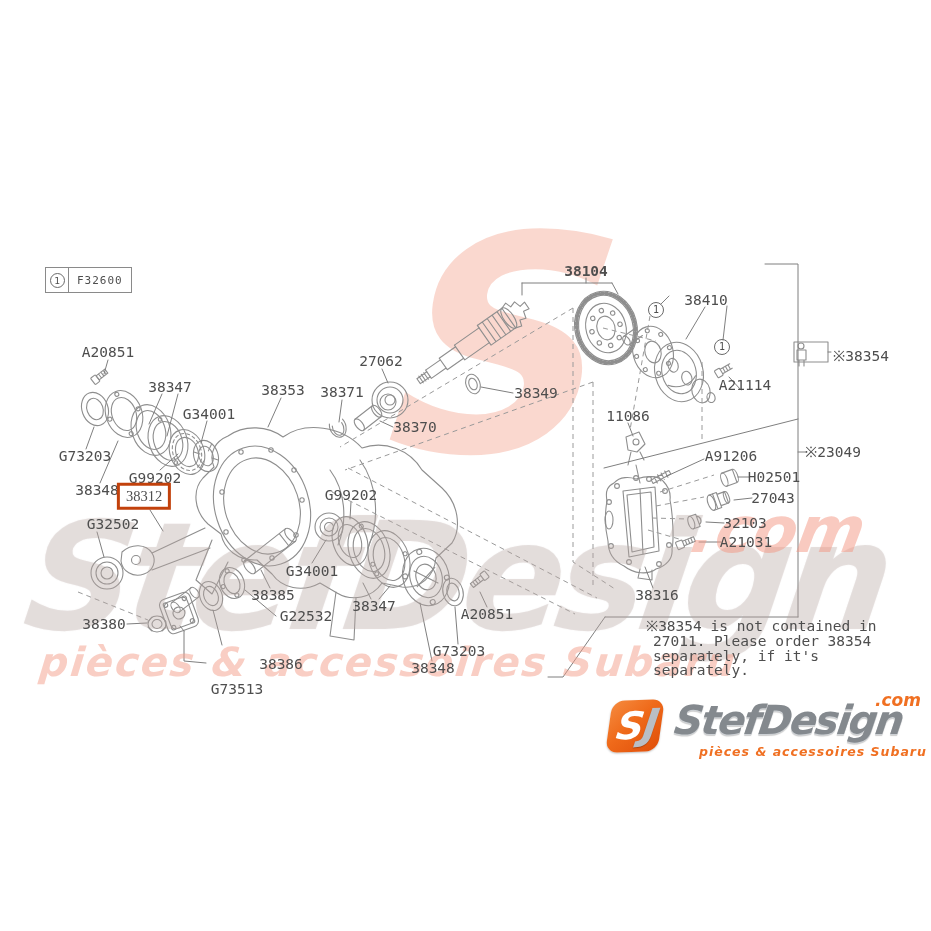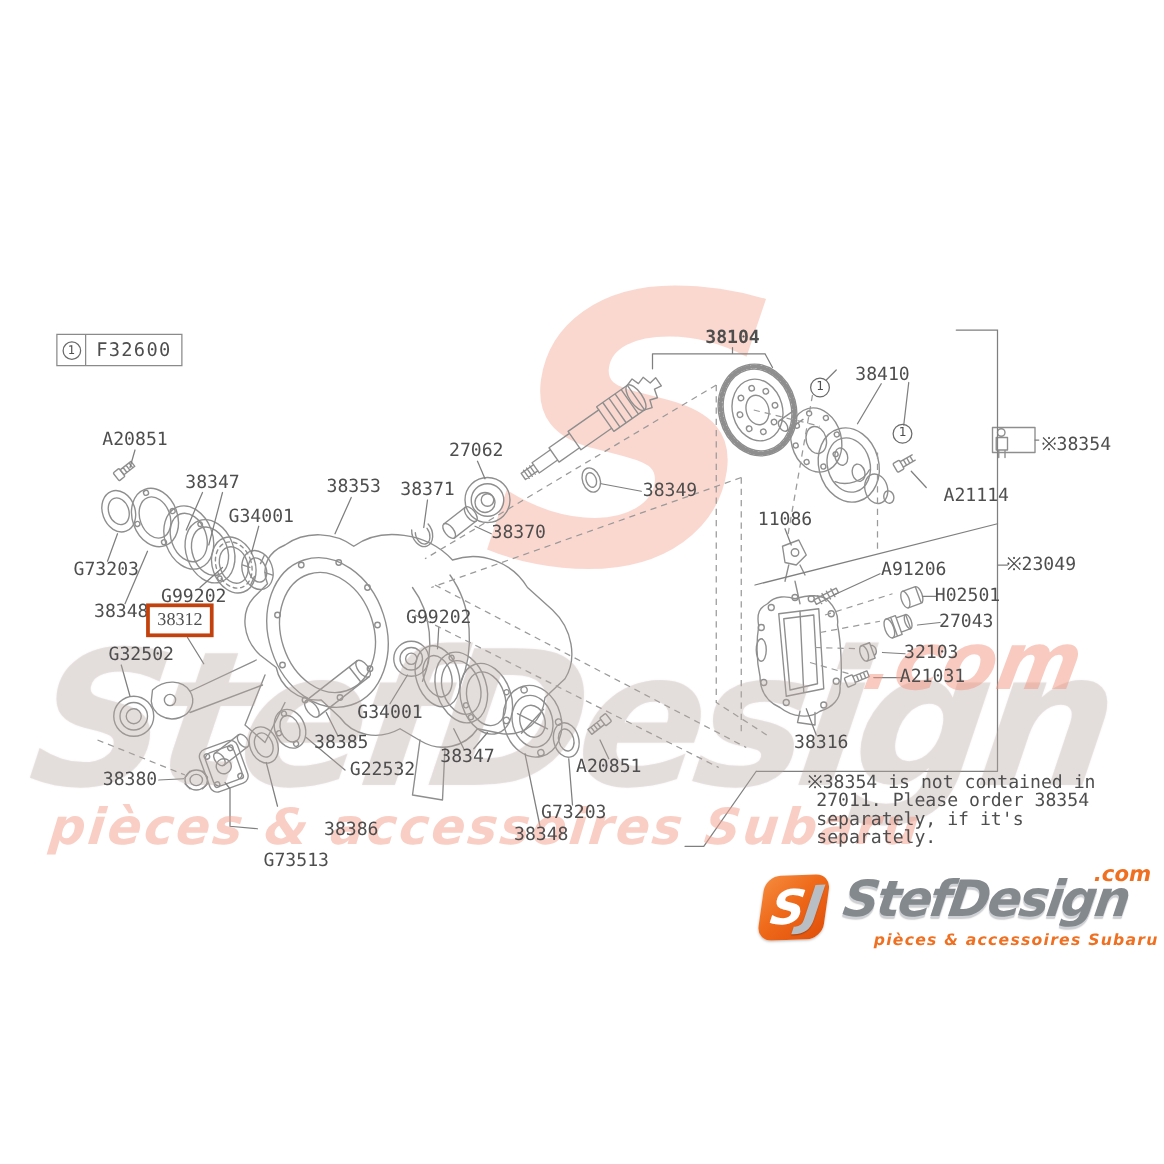--- a/index.html
+++ b/index.html
@@ -28,21 +28,21 @@
                border:1.2px solid #6a6a6a;border-radius:50%;font-family:"DejaVu Sans Mono",monospace;
                font-size:10px;line-height:14px;text-align:center;color:#4e4e4e;}
   #ref-box{position:absolute;left:45px;top:267px;z-index:5;display:flex;align-items:stretch;
            border:1.2px solid #8a8a8a;height:24px;}
   #ref-box .cell1{width:22px;display:flex;align-items:center;justify-content:center;
                   border-right:1.2px solid #8a8a8a;}
   #ref-box .cell1 span{display:inline-block;width:13px;height:13px;border:1.1px solid #6a6a6a;
                   border-radius:50%;font-family:"DejaVu Sans Mono",monospace;font-size:9.5px;
                   line-height:13px;text-align:center;color:#4e4e4e;}
   #ref-box .cell2{display:flex;align-items:center;padding:0 8px;
-                  font-family:"DejaVu Sans Mono",monospace;font-size:15px;color:#4e4e4e;
+                  font-family:"DejaVu Sans Mono",monospace;font-size:11px;color:#4e4e4e;
                   letter-spacing:1px;}
   #note{position:absolute;left:646px;top:619px;z-index:5;font-family:"DejaVu Sans Mono",monospace;
         font-size:14.5px;line-height:14.8px;color:#4e4e4e;}
   #note div{white-space:nowrap;}
   #note div:not(:first-child){padding-left:7px;}
   
   #logo{position:absolute;left:595px;top:692px;width:330px;height:82px;z-index:6;}
   #logo-emblem{position:absolute;left:14px;top:8px;width:52px;height:52px;border-radius:12px;
                background:linear-gradient(135deg,#f58a3e 0%,#ef6a1a 45%,#e04f0a 100%);
                transform:skewX(-10deg) rotate(-2deg);
@@ -426,21 +426,21 @@
       <div class="part-label" style="left: 108px; top: 352px;">A20851</div>
       <div class="part-label" style="left: 170px; top: 387px;">38347</div>
       <div class="part-label" style="left: 209px; top: 414px;">G34001</div>
       <div class="part-label" style="left: 283px; top: 390px;">38353</div>
       <div class="part-label" style="left: 342px; top: 392px;">38371</div>
       <div class="part-label" style="left: 381px; top: 361px;">27062</div>
       <div class="part-label" style="left: 536px; top: 393px;">38349</div>
       <div class="part-label" style="left: 415px; top: 427px;">38370</div>
       <div class="part-label" style="left: 586px; top: 271px; font-weight: bold;">38104</div>
       <div class="part-label" style="left: 706px; top: 300px;">38410</div>
-      <div class="part-label" style="left: 745px; top: 397px; margin-left: 36px;">A21114</div>
+      <div class="part-label" style="left: 745px; top: 385px;">A21114</div>
       <div class="part-label" style="left: 861px; top: 356px;">※38354</div>
       <div class="part-label" style="left: 628px; top: 416px;">11086</div>
       <div class="part-label" style="left: 731px; top: 456px;">A91206</div>
       <div class="part-label" style="left: 833px; top: 452px;">※23049</div>
       <div class="part-label" style="left: 774px; top: 477px;">H02501</div>
       <div class="part-label" style="left: 773px; top: 498px;">27043</div>
       <div class="part-label" style="left: 745px; top: 523px;">32103</div>
       <div class="part-label" style="left: 746px; top: 542px;">A21031</div>
       <div class="part-label" style="left: 657px; top: 595px;">38316</div>
       <div class="part-label" style="left: 85px; top: 456px;">G73203</div>

